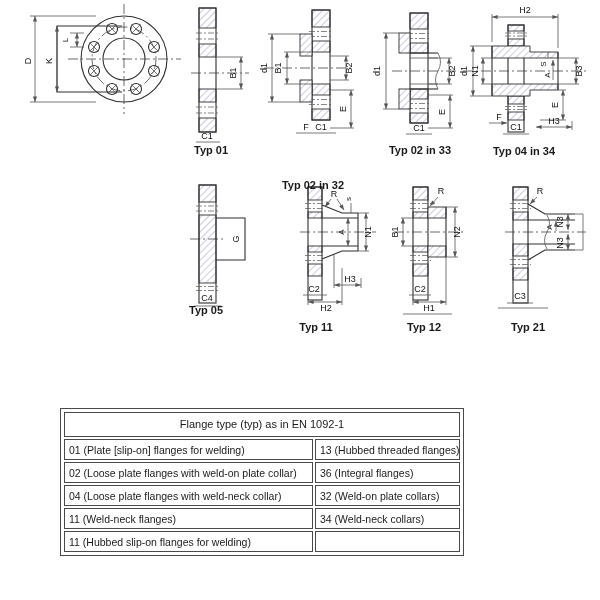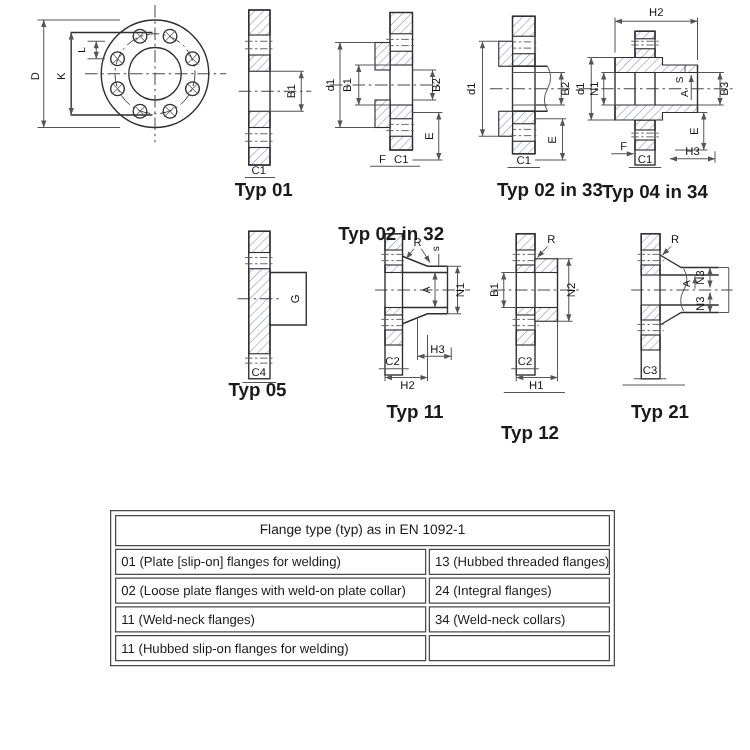--- a/index.html
+++ b/index.html
@@ -8,23 +8,23 @@
   svg{position:absolute;left:0;top:0;}
   .ln{stroke:#2f2f2f;stroke-width:1.1;fill:none;}
   .hatch{fill:url(#hatch);stroke:#2f2f2f;stroke-width:0.9;}
   .thin{stroke:#555;stroke-width:0.8;fill:none;}
   .dim{stroke:#555;stroke-width:0.8;fill:none;marker-start:url(#arr);marker-end:url(#arr);}
   .lead{stroke:#555;stroke-width:0.8;fill:none;marker-end:url(#arr);}
   .cl{stroke:#3a3a3a;stroke-width:0.75;fill:none;stroke-dasharray:10 3 2 3;}
   .bolt{stroke:#555;stroke-width:0.7;fill:none;stroke-dasharray:6 2 2 2;}
   text.lbl{font-family:"Liberation Sans",sans-serif;font-size:9px;fill:#111;}
   text.sm{font-size:8px;}
-  .caption{position:absolute;transform:translateX(-50%);font-size:15px;font-weight:bold;white-space:nowrap;}
+  .caption{position:absolute;transform:translateX(-50%);font-size:11px;font-weight:bold;white-space:nowrap;}
   .ftable{position:absolute;left:60px;top:408px;width:404px;background:#fff;
-          border:1.5px solid #4a4a4a;padding:2px;box-sizing:border-box;margin-left:28px;}
+          border:1.5px solid #4a4a4a;padding:2px;box-sizing:border-box;}
   .t-header{border:1px solid #4a4a4a;margin:1px;height:23px;line-height:23px;
             text-align:center;font-size:11px;}
   .t-row{display:flex;}
   .t-cell{border:1px solid #4a4a4a;margin:1px;height:21px;line-height:21px;
           padding-left:4px;font-size:10.5px;white-space:nowrap;overflow:hidden;
           box-sizing:border-box;}
   .t-cell.left{flex:0 0 249px;}
   .t-cell.right{flex:1;}
 </style>
 </head>
@@ -326,36 +326,40 @@
     <line class="dim" x1="568" y1="234" x2="568" y2="250"></line>
     <text class="lbl" text-anchor="middle" transform="translate(563,243) rotate(-90)">N3</text>
     <text class="lbl" x="520" y="299" text-anchor="middle">C3</text>
     <line class="thin" x1="507" y1="303" x2="533" y2="303"></line>
     <line class="thin" x1="498" y1="308" x2="548" y2="308"></line>
   </g>
 </svg>
 
 <div class="caption" style="left:211px;top:144px;">Typ 01</div>
 <div class="caption" style="left:313px;top:144px;margin-top:35px;">Typ 02 in 32</div>
-<div class="caption" style="left:440px;top:144px;">Typ 02 in 33</div>
+<div class="caption" style="left:420px;top:144px;">Typ 02 in 33</div>
 <div class="caption" style="left:524px;top:145px;">Typ 04 in 34</div>
 <div class="caption" style="left:206px;top:304px;">Typ 05</div>
-<div class="caption" style="left:332px;top:321px;">Typ 11</div>
-<div class="caption" style="left:424px;top:338px;">Typ 12</div>
+<div class="caption" style="left:316px;top:321px;">Typ 11</div>
+<div class="caption" style="left:424px;top:321px;">Typ 12</div>
 <div class="caption" style="left:528px;top:321px;">Typ 21</div>
 
 <div class="ftable">
   <div class="t-header">Flange type (typ) as in EN 1092-1</div>
   <div class="t-row">
     <div class="t-cell left">01 (Plate [slip-on] flanges for welding)</div>
     <div class="t-cell right">13 (Hubbed threaded flanges)</div>
   </div>
   <div class="t-row">
     <div class="t-cell left">02 (Loose plate flanges with weld-on plate collar)</div>
-    <div class="t-cell right">24 (Integral flanges)</div>
+    <div class="t-cell right">36 (Integral flanges)</div>
+  </div>
+  <div class="t-row">
+    <div class="t-cell left">04 (Loose plate flanges with weld-neck collar)</div>
+    <div class="t-cell right">32 (Weld-on plate collars)</div>
   </div>
   <div class="t-row">
     <div class="t-cell left">11 (Weld-neck flanges)</div>
     <div class="t-cell right">34 (Weld-neck collars)</div>
   </div>
   <div class="t-row">
     <div class="t-cell left">11 (Hubbed slip-on flanges for welding)</div>
     <div class="t-cell right"></div>
   </div>
 </div>

